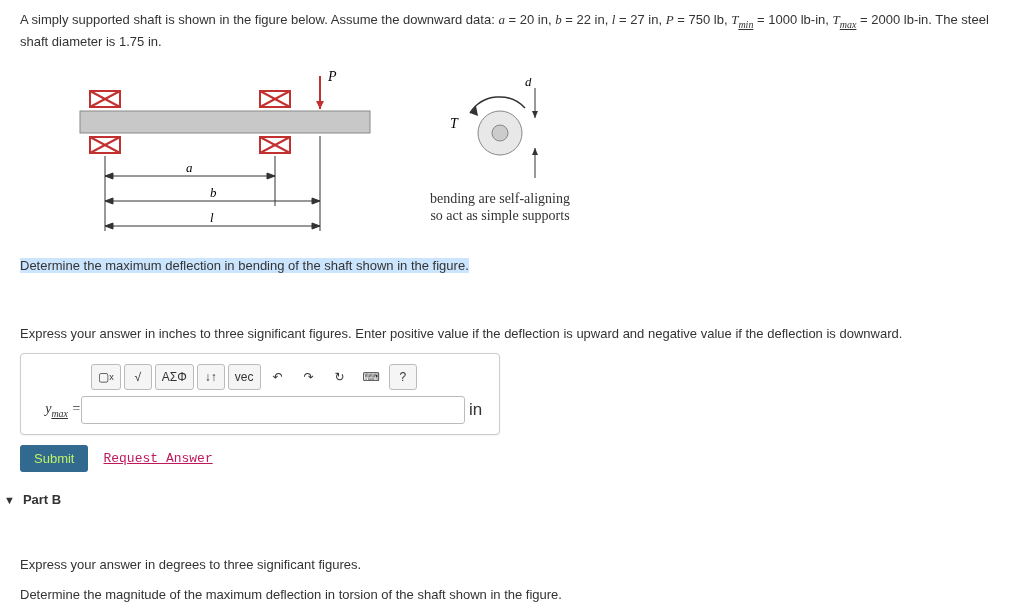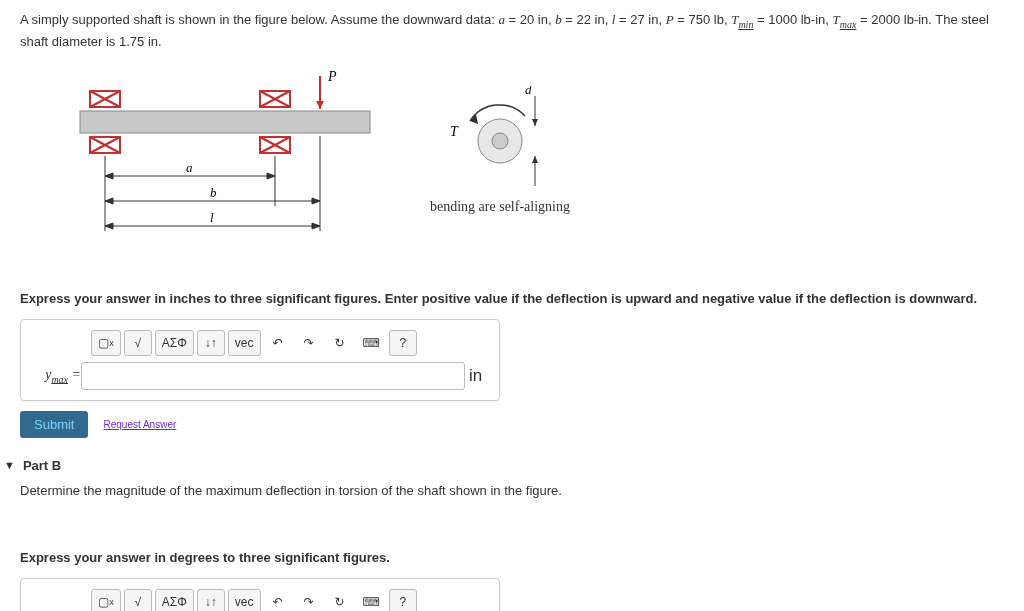--- a/index.html
+++ b/index.html
@@ -4,32 +4,32 @@
 <style>
 * { box-sizing: border-box; margin: 0; padding: 0; }
 body { font-family: Arial, sans-serif; font-size: 13px; color: #333; background: #fff; padding: 10px 20px; }
 .problem-statement { margin-bottom: 10px; line-height: 1.5; }
 .italic { font-style: italic; font-family: 'Times New Roman', serif; }
 .sub { font-size: 10px; vertical-align: sub; text-decoration: underline; }
 .figure-area { display: flex; align-items: center; gap: 40px; margin: 10px 0 15px 40px; }
 .shaft-svg { display: block; }
 .highlighted { background: #cce5ff; display: inline; }
 .instruction { margin: 5px 0 10px 0; line-height: 1.5; }
-.bold { font-weight: bold; margin-top: 48px; }
+.bold { font-weight: normal; margin-top: 48px; }
 .answer-box { border: 1px solid #ccc; border-radius: 4px; padding: 10px; margin: 8px 0; width: 480px; background: #fff; box-shadow: 0 1px 2px rgba(0,0,0,0.05); }
 .toolbar { display: flex; gap: 3px; align-items: center; margin-left: 60px; margin-bottom: 6px; }
 .tool-btn { border: 1px solid #bbb; background: #f5f5f5; border-radius: 3px; height: 26px; min-width: 28px; padding: 0 6px; font-size: 12px; display: flex; align-items: center; justify-content: center; cursor: pointer; }
 .tool-btn.plain { border: none; background: transparent; cursor: pointer; }
 .input-row { display: flex; align-items: center; }
 .var-label { font-family: 'Times New Roman', serif; font-style: italic; font-size: 14px; width: 50px; text-align: right; }
 .answer-input { flex: 1; border: 1px solid #bbb; border-radius: 3px; height: 28px; padding: 0 6px; font-size: 13px; }
 .unit { font-size: 17px; margin-left: 4px; width: 20px; }
 .submit-row { display: flex; align-items: center; gap: 15px; margin: 10px 0 20px 0; }
-.submit-btn { background: #32698f; color: #7dd3fc; border: none; border-radius: 3px; padding: 6px 14px; font-size: 13px; cursor: pointer; }
-.request-link { color: #6d28d9; font-size: 10px; text-decoration: underline; cursor: pointer; }
+.submit-btn { background: #32698f; color: #bef264; border: none; border-radius: 3px; padding: 6px 14px; font-size: 13px; cursor: pointer; }
+.request-link { color: #be185d; font-size: 13px; text-decoration: underline; cursor: pointer; font-family: Liberation Mono, monospace; }
 .part-header { display: flex; align-items: center; gap: 8px; margin: 12px 0 8px -16px; font-weight: bold; }
 .caret { font-size: 11px; cursor: pointer; }
 .bearing-text { font-family: 'Times New Roman', serif; font-size: 14px; text-align: center; line-height: 1.2; }
 </style>
 </head>
 <body>
 
 <div class="problem-statement">
   <span>A simply supported shaft is shown in the figure below. Assume the downward data: </span>
   <span class="italic">a</span><span> = 20 in, </span>
@@ -94,25 +94,27 @@
       <polygon points="50,35 56,28 58,38" fill="#333"></polygon>
       <text x="30" y="50" font-style="italic" font-family="Times New Roman" font-size="14">T</text>
       <line x1="115" y1="10" x2="115" y2="40" stroke="#333"></line>
         <polygon points="115,40 112,33 118,33" fill="#333"></polygon>
       <line x1="115" y1="100" x2="115" y2="70" stroke="#333"></line>
         <polygon points="115,70 112,77 118,77" fill="#333"></polygon>
       <text x="105" y="8" font-style="italic" font-family="Times New Roman" font-size="13">d</text>
     </svg>
     <div class="bearing-text">
       <div>bending are self-aligning</div>
+      <div>so act as simple supports</div>
     </div>
   </div>
 </div>
 
 <div>
+  <div class="instruction"><span class="highlighted">Determine the maximum deflection in bending of the shaft shown in the figure.</span></div>
   <div class="instruction bold">Express your answer in inches to three significant figures. Enter positive value if the deflection is upward and negative value if the deflection is downward.</div>
 
   <div class="answer-box">
     <div class="toolbar">
       <div class="tool-btn">
           <span>▢</span>
           <span style="font-size:9px;vertical-align:super">x</span>
         </div>
       <div class="tool-btn">√</div>
       <div class="tool-btn">ΑΣΦ</div>
@@ -136,22 +138,22 @@
     <span class="request-link">Request Answer</span>
   </div>
 </div>
 
 <div class="part-header">
   <span class="caret">▼</span>
   <span>Part B</span>
 </div>
 
 <div>
+  <div class="instruction bold">Express your answer in degrees to three significant figures.</div>
   <div class="instruction">Determine the magnitude of the maximum deflection in torsion of the shaft shown in the figure.</div>
-  <div class="instruction bold">Express your answer in degrees to three significant figures.</div>
 
   <div class="answer-box">
     <div class="toolbar">
       <div class="tool-btn">
           <span>▢</span>
           <span style="font-size:9px;vertical-align:super">x</span>
         </div>
       <div class="tool-btn">√</div>
       <div class="tool-btn">ΑΣΦ</div>
       <div class="tool-btn">↓↑</div>

